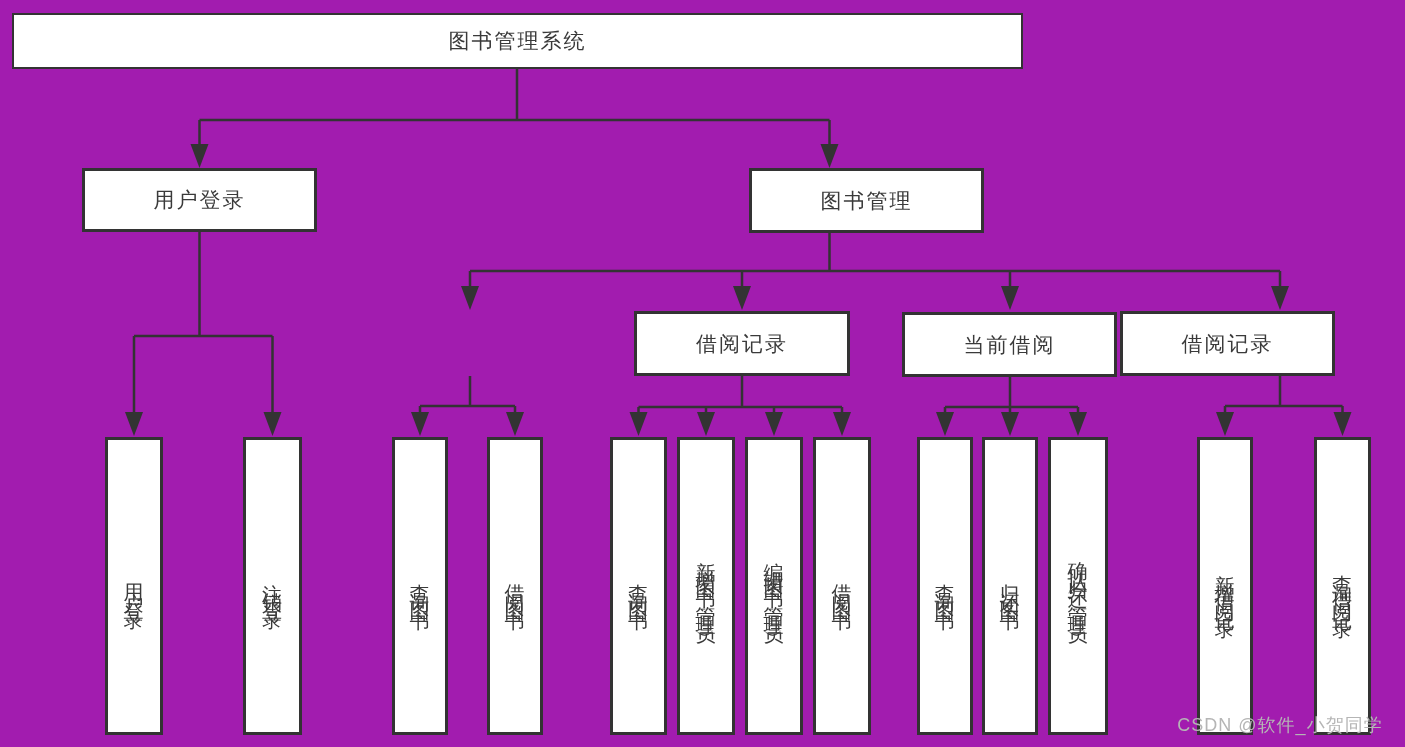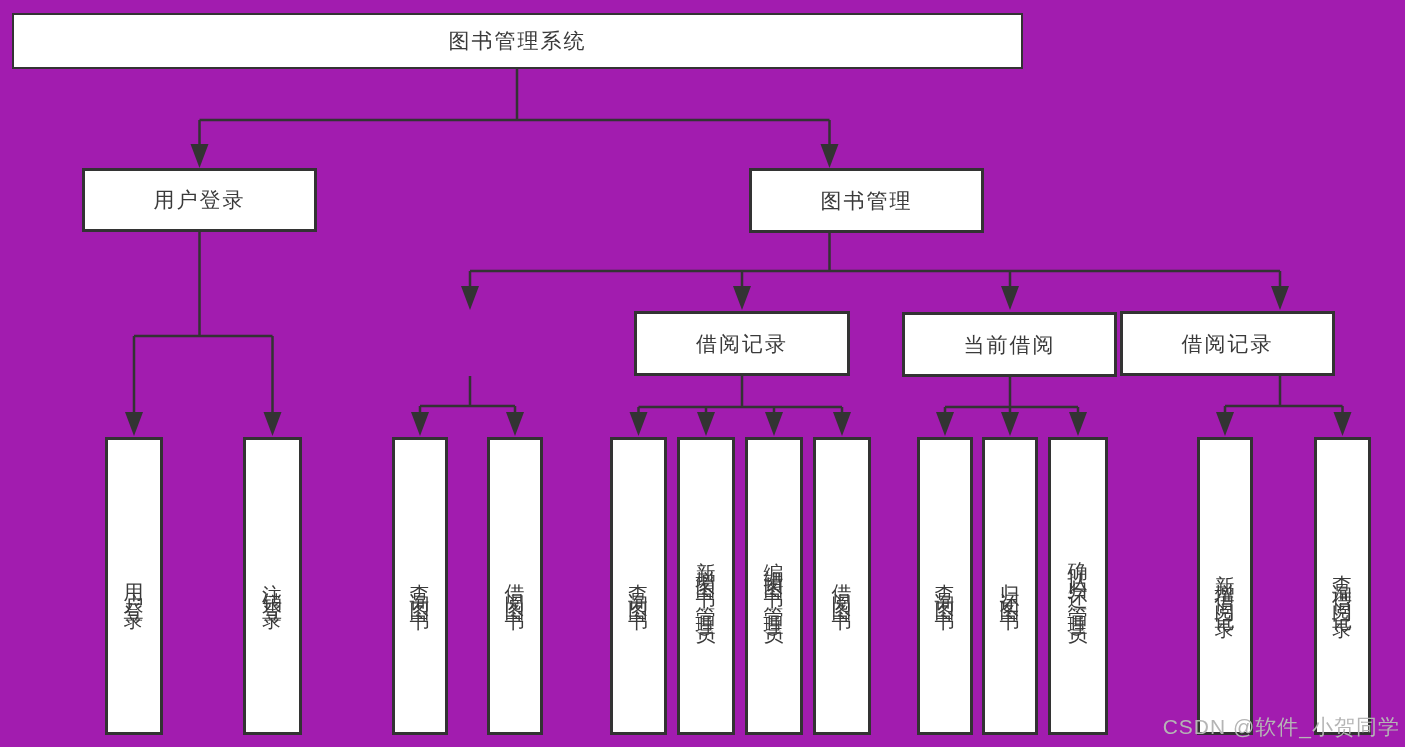--- a/index.html
+++ b/index.html
@@ -37,22 +37,22 @@
     text-orientation: mixed;
     font-size: 20px;
     letter-spacing: 9px;
     line-height: 1;
   }
   .watermark {
     position: absolute;
     left: 1160px;
     top: 713px;
     width: 240px;
-    text-align: right;
-    font-size: 21px;
+    text-align: center;
+    font-size: 18px;
     letter-spacing: 1px;
     color: #b5b5b5;
     white-space: nowrap;
   }
 </style>
 </head>
 <body>
 
 <div class="canvas">
 

